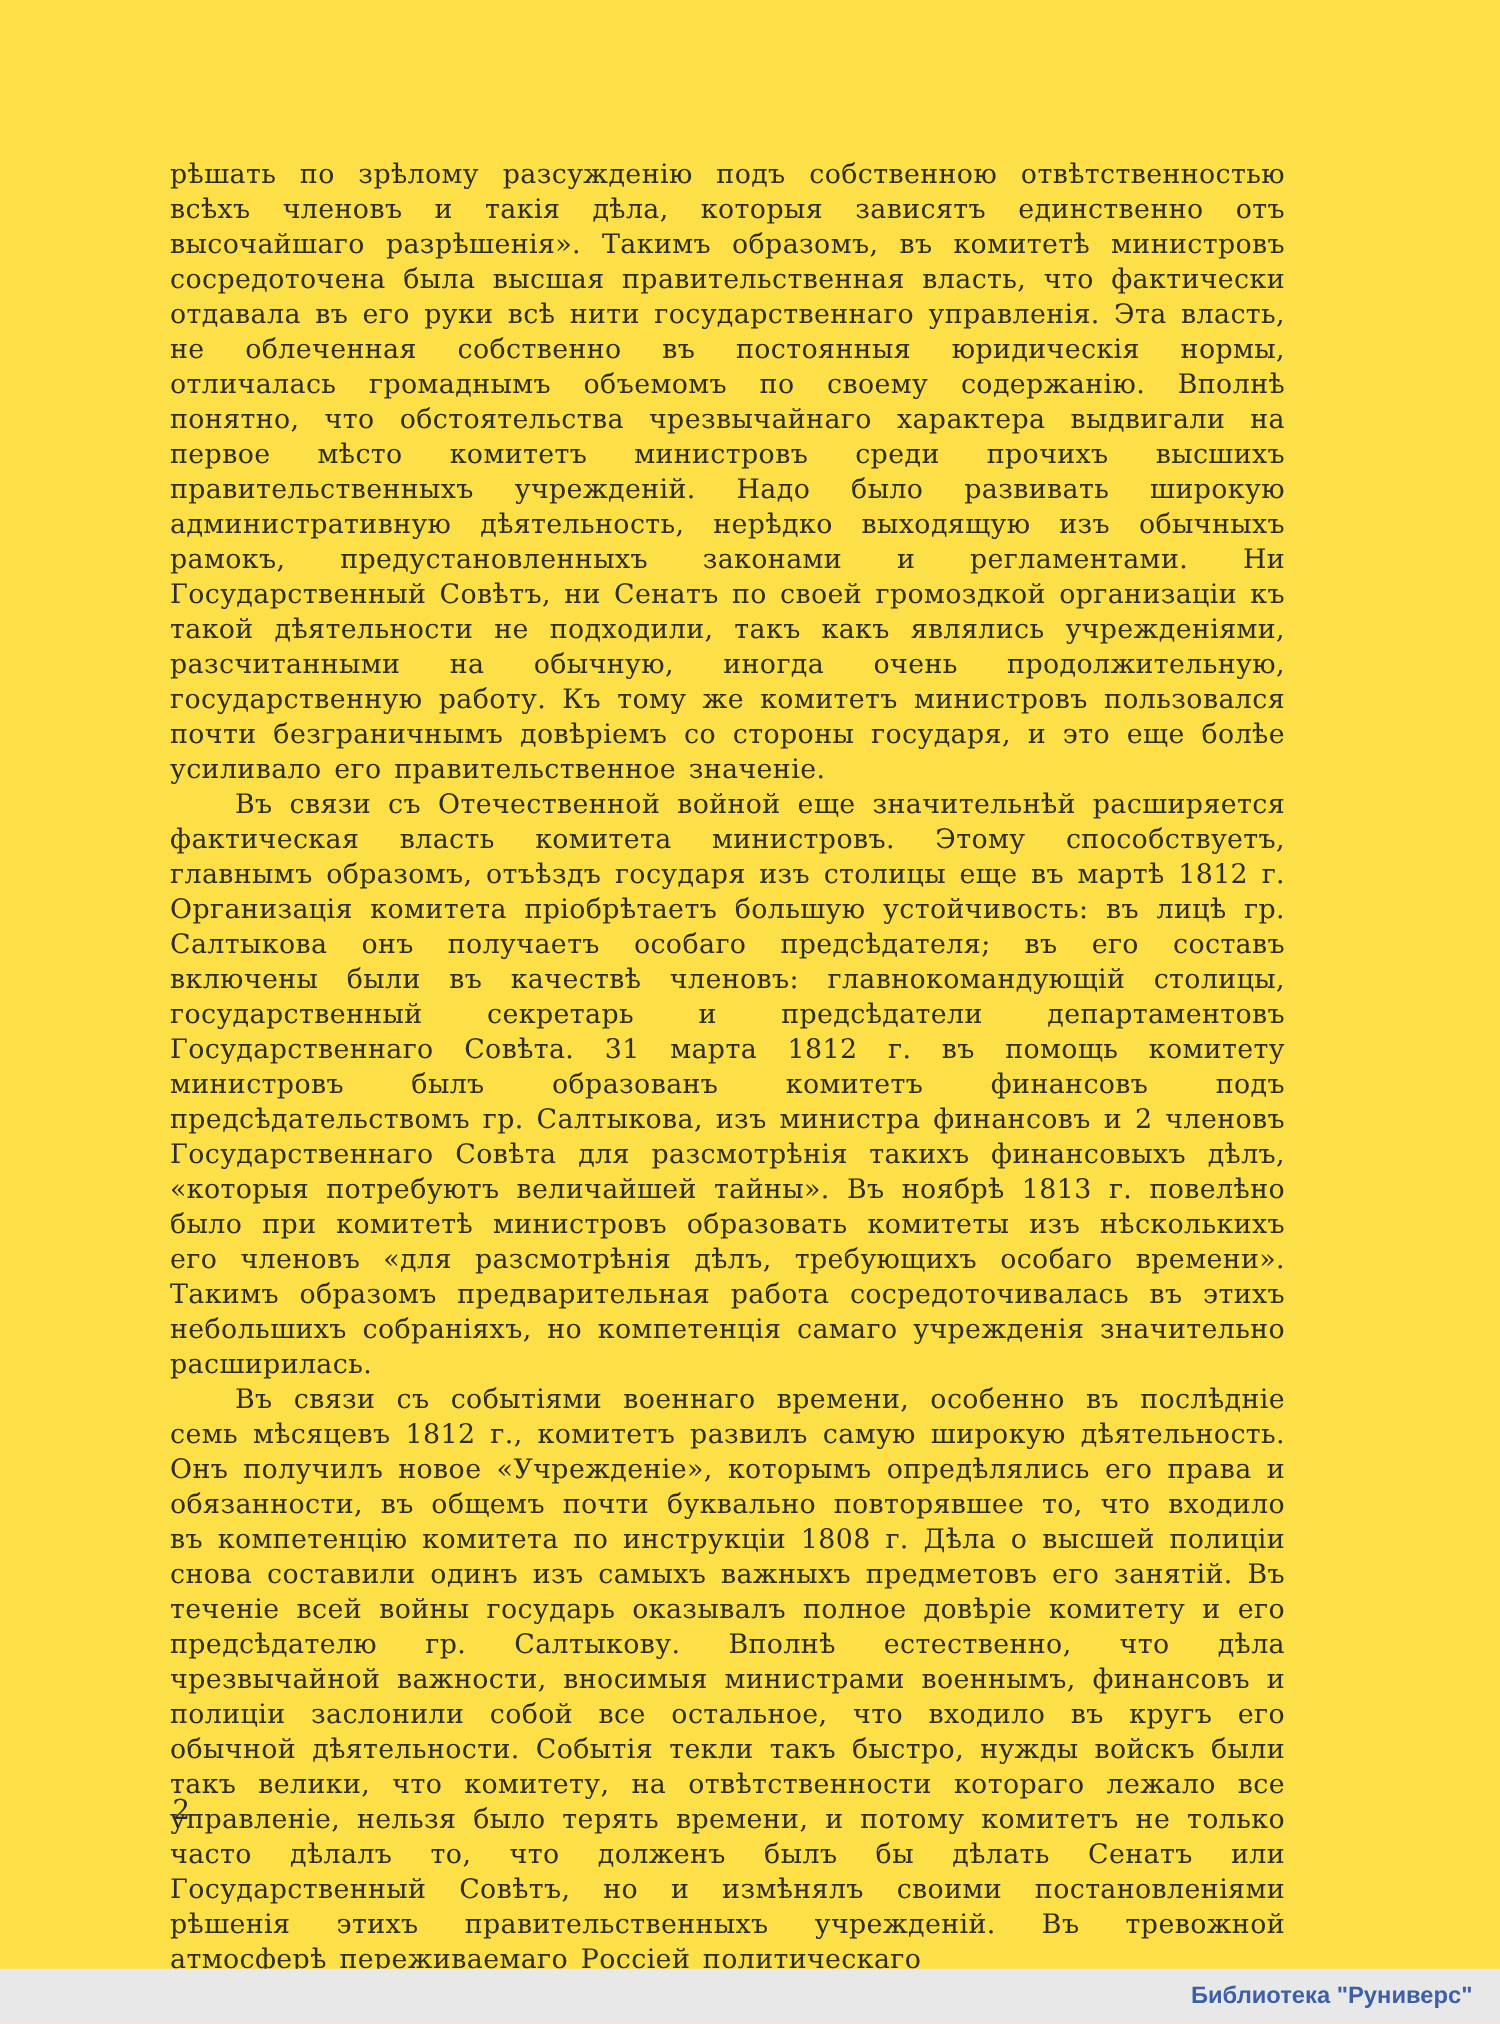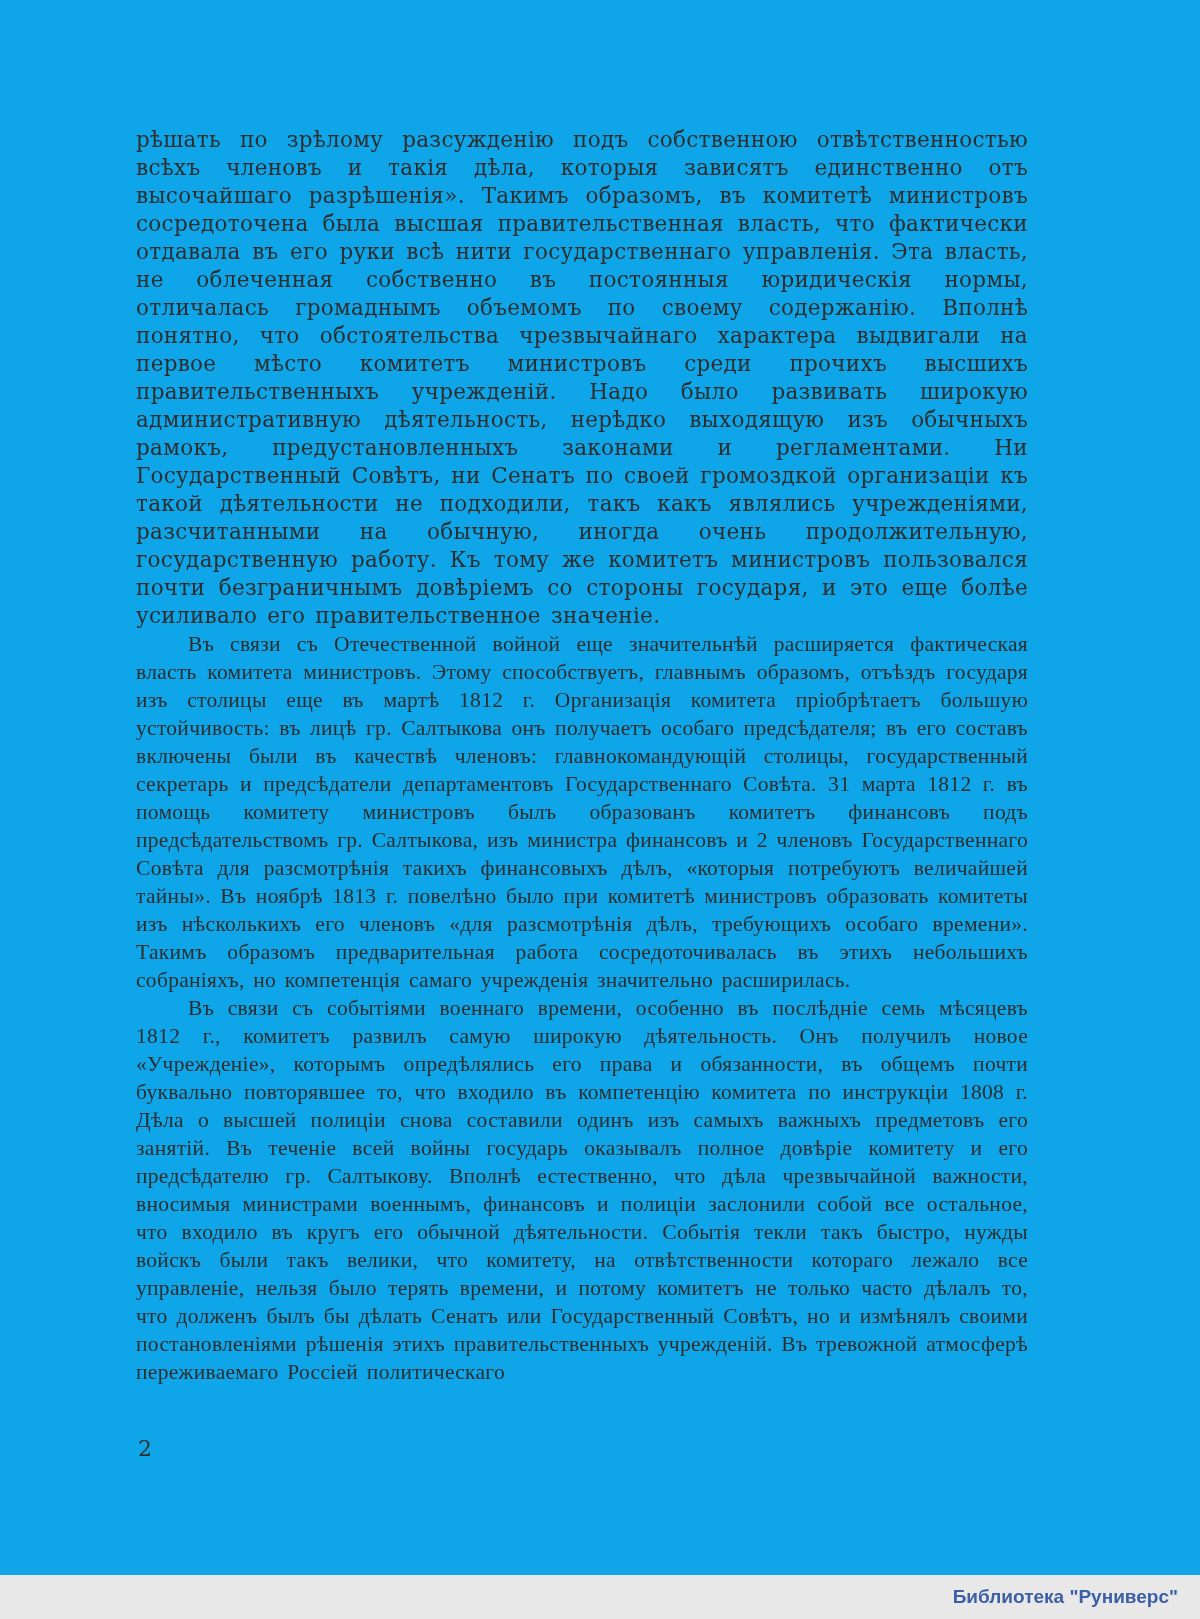--- a/index.html
+++ b/index.html
@@ -4,21 +4,21 @@
 <style>
   html, body {
     margin: 0;
     padding: 0;
     background: #ffffff;
   }
   .page {
     position: relative;
     width: 1200px;
     height: 1619px;
-    background: #0ea5e9;
+    background: #fde047;
     overflow: hidden;
     font-family: "DejaVu Serif", serif;
     color: #2e2e2e;
   }
   .text-block {
     position: absolute;
     left: 136px;
     top: 126px;
     width: 892px;
   }
@@ -26,21 +26,20 @@
     margin: 0;
     padding: 0;
     font-size: 21.5px;
     line-height: 28px;
     text-align: justify;
     word-spacing: 3px;
     letter-spacing: 0.3px;
   }
   .text-block p.indent {
     text-indent: 52px;
-    font-family: Liberation Serif, serif;
   }
   .page-number {
     position: absolute;
     left: 138px;
     top: 1436px;
     font-size: 22px;
     color: #2e2e2e;
   }
   .watermark-bar {
     position: absolute;

